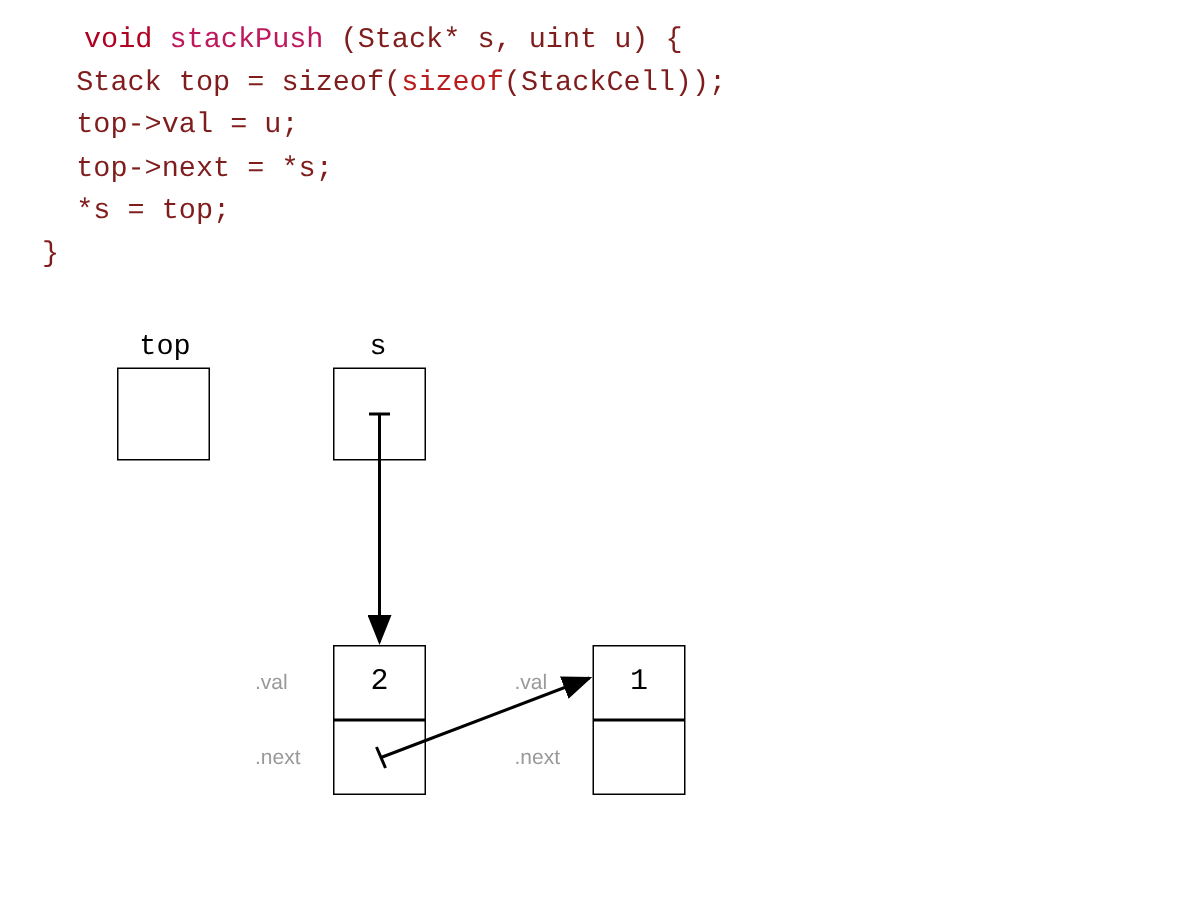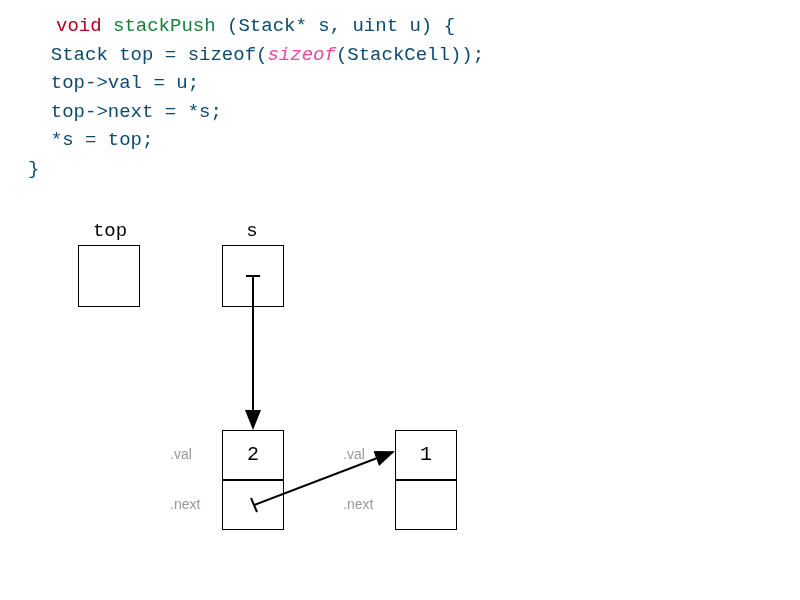--- a/index.html
+++ b/index.html
@@ -13,23 +13,23 @@
     color: #000;
   }
   .code {
     position: absolute;
     top: 12px;
     left: 28px;
     line-height: 1.5;
     white-space: pre;
   }
   .kw-type { color: #b00020; margin-left: 28px; }     
-  .kw-fn   { color: #15803d; }     
-  .kw-call { color: #ec4899; font-style: italic; }     
-  .plain   { color: #0c4a6e; }
+  .kw-fn   { color: #be185d; }     
+  .kw-call { color: #b91c1c; }     
+  .plain   { color: #7f1d1d; }
 
   .diagram {
     position: absolute;
     top: 0;
     left: 0;
     width: 800px;
     height: 600px;
   }
   .box {
     position: absolute;

